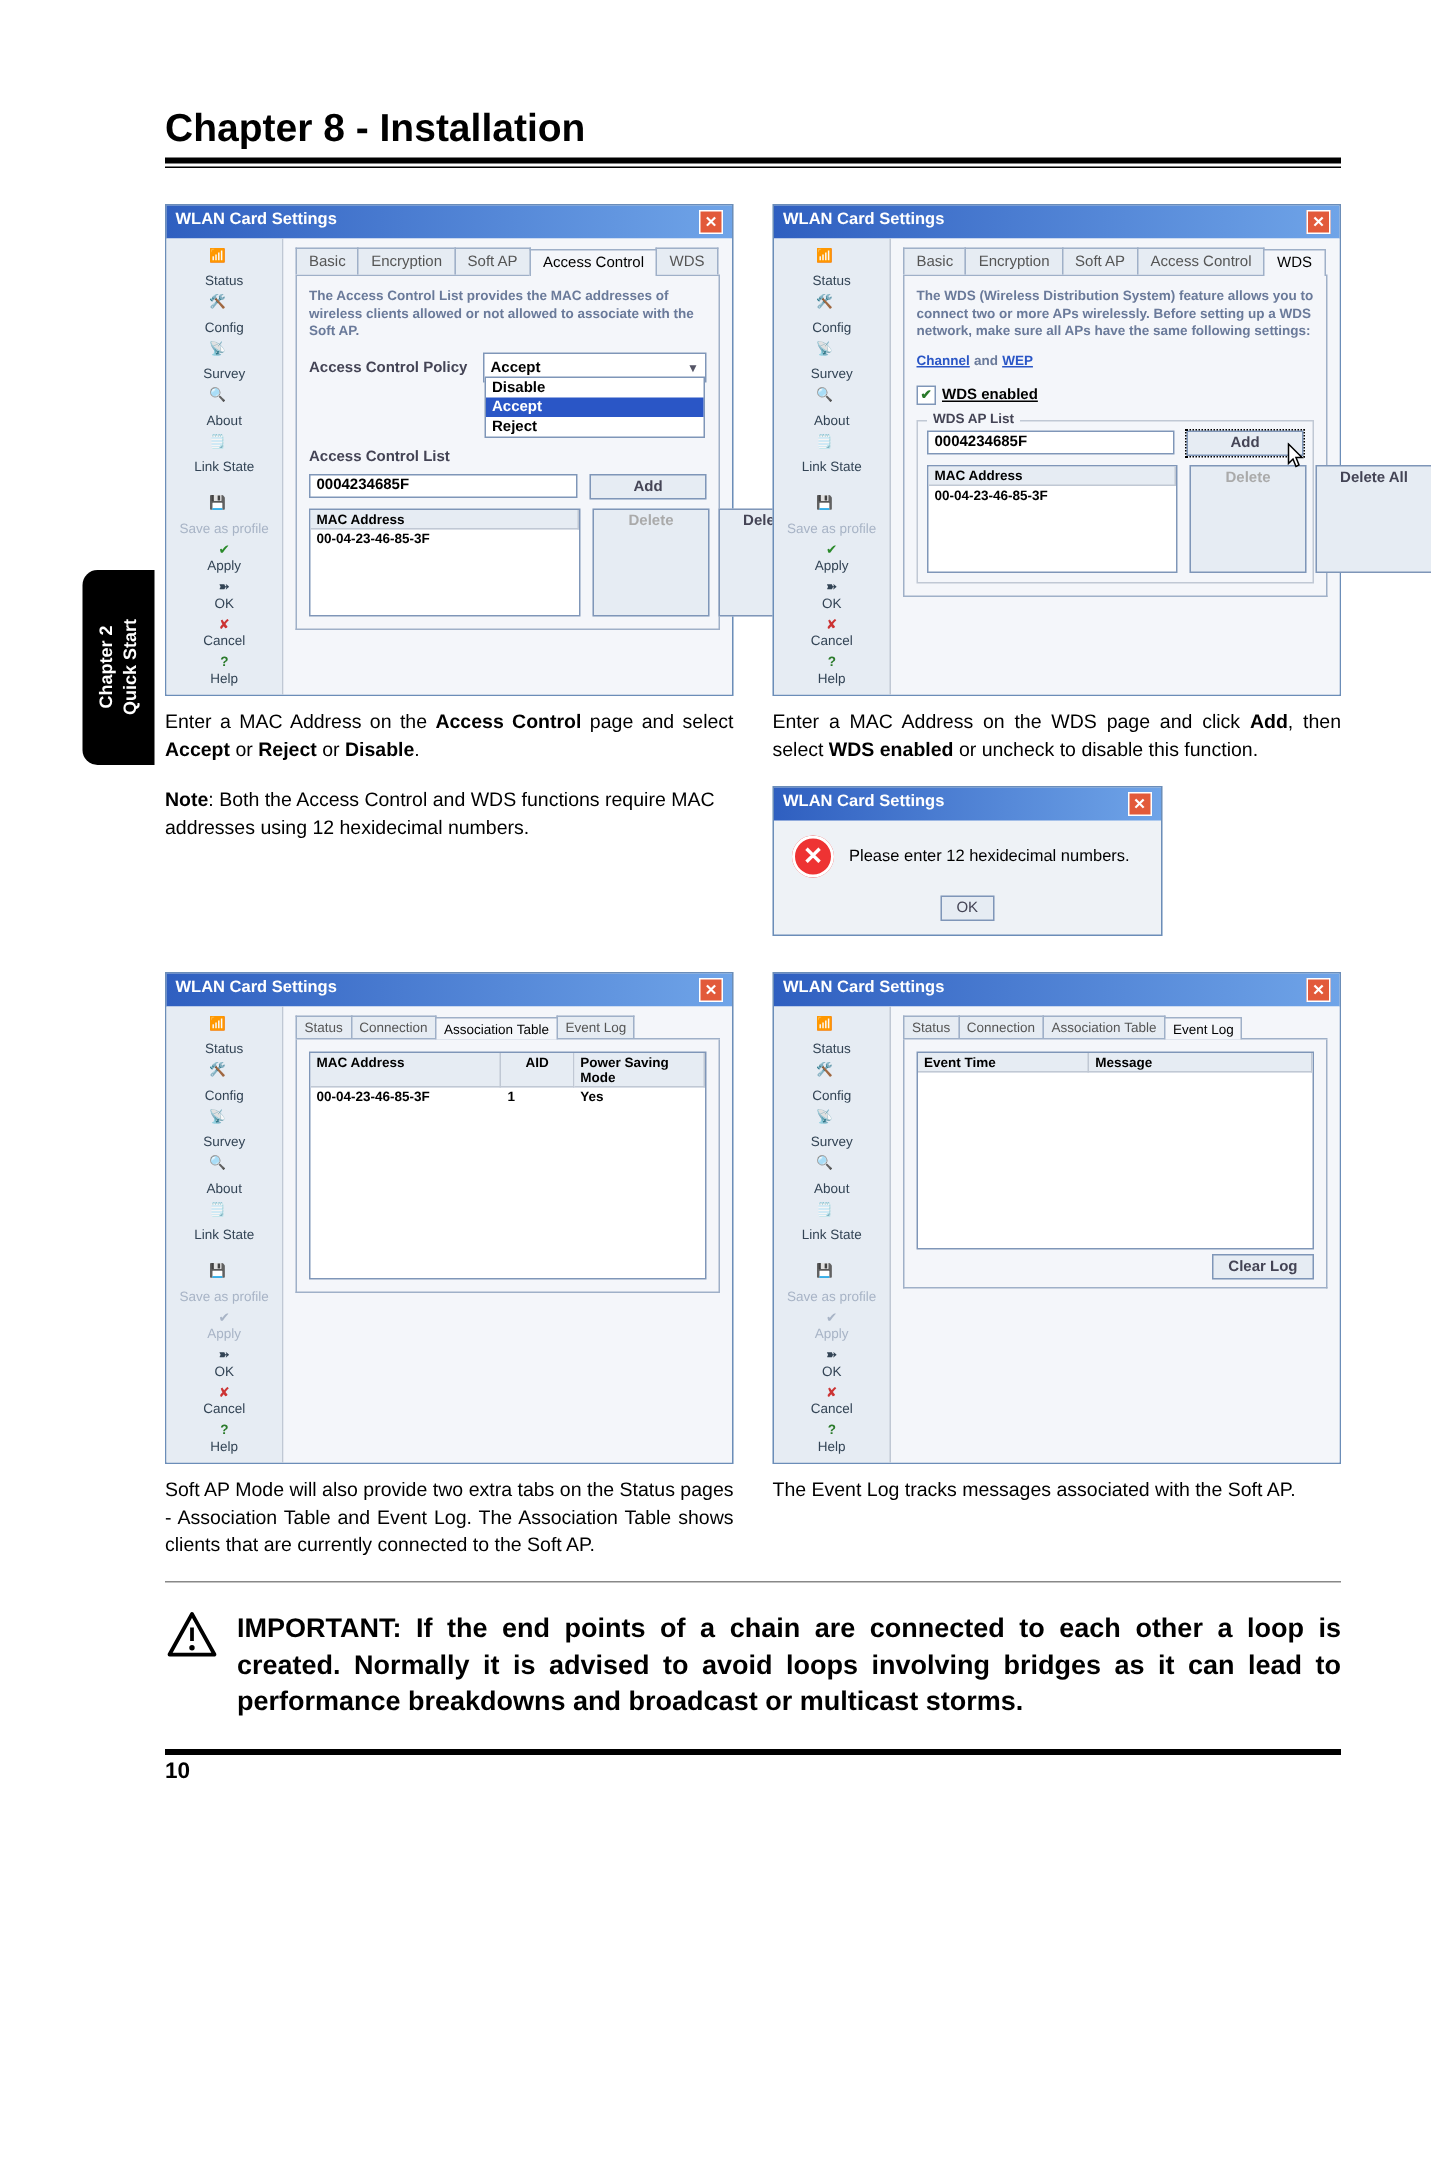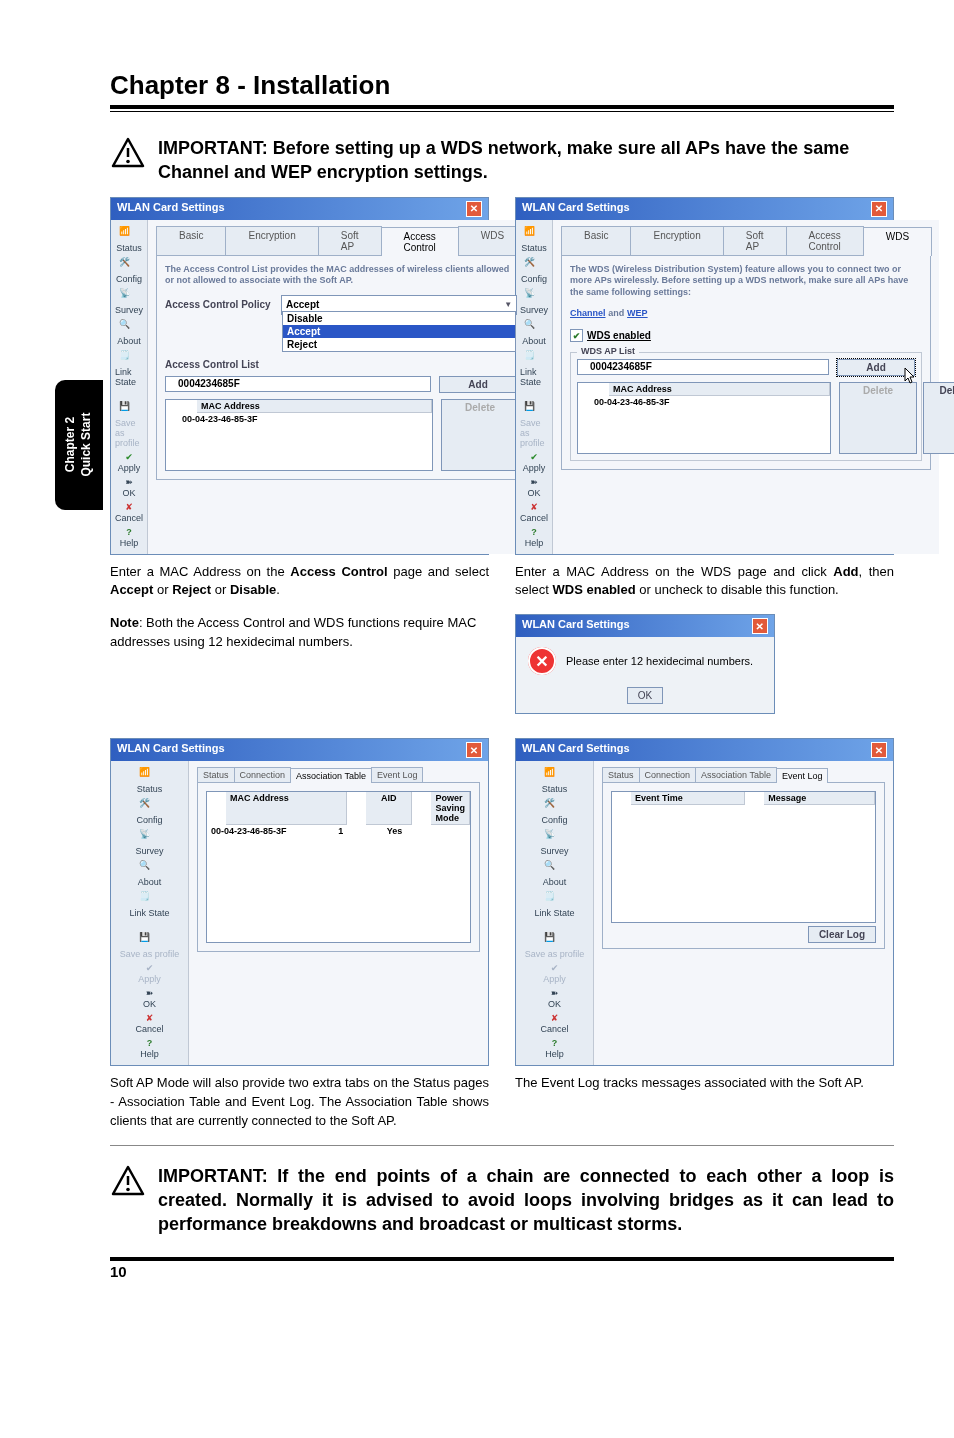--- a/index.html
+++ b/index.html
@@ -158,21 +158,21 @@
     flex: 1;
     padding: 6px 8px;
     background: #f4f6fa;
   }
   .tabs {
     display: flex;
     border-bottom: 1px solid #9fb0c8;
     font-size: 10px;
   }
   .tab {
-    padding: 3px 22px;
+    padding: 3px 8px;
     border: 1px solid #9fb0c8;
     border-bottom: none;
     margin-right: -1px;
     background: #e6ecf3;
     color: #555;
   }
   .tab.active {
     background: #f4f6fa;
     color: #000;
     position: relative;
@@ -273,21 +273,20 @@
   }
   .listbox-header, .listbox-row {
     display: flex;
   }
   .listbox-header span {
     border-right: 1px solid #c0c8d4;
     border-bottom: 1px solid #c0c8d4;
     padding: 1px 4px;
     background: #e6ecf3;
     font-size: 9px;
-    margin-left: 19px;
   }
   .listbox-row span {
     padding: 1px 4px;
     font-size: 9px;
     border-right: 1px solid transparent;
   }
   .group {
     border: 1px solid #c0c8d4;
     padding: 6px;
     margin-top: 6px;
@@ -373,21 +372,21 @@
     display: flex;
     flex-direction: row;
     gap: 6px;
     align-items: stretch;
     width: 76px;
   }
   .flex-between {
     display: flex;
     gap: 8px;
   }
-  .flex-between > :first-child { flex: 1; padding-left: 12px; }
+  .flex-between > :first-child { flex: 1; }
   .rel { position: relative; }
   .cursor-svg {
     position: absolute;
     pointer-events: none;
   }
   .tabs.small .tab { padding: 2px 5px; font-size: 9px; }
   .clear-btn-row { text-align: right; margin-top: 6px; }
 </style>
 </head>
 <body>
@@ -398,30 +397,20 @@
     <div class="side-tab-inner">
       <span>Chapter 2</span><br>
       <span>Quick Start</span>
     </div>
   </div>
 
   <h1 class="chapter-title">Chapter 8 - Installation</h1>
   <hr class="title-rule">
   <hr class="title-rule-thin">
 
-  <div class="notice">
-    <span class="notice-icon">
-      <svg width="36" height="36" viewBox="0 0 36 36">
-        <path d="M18 3 L33 30 H3 Z" fill="none" stroke="#000" stroke-width="2.5" stroke-linejoin="round"></path>
-        <line x1="18" y1="12" x2="18" y2="21" stroke="#000" stroke-width="2.5"></line>
-        <circle cx="18" cy="25.5" r="1.8" fill="#000"></circle>
-      </svg>
-    </span>
-    <div class="notice-text">IMPORTANT: Before setting up a WDS network, make sure all APs have the same Channel and WEP encryption settings.</div>
-  </div>
 
   <div class="row">
 
     <div class="col">
       <div class="dialog">
         <div class="dialog-titlebar">
           <span>WLAN Card Settings</span>
           <span class="close-x">✕</span>
         </div>
         <div class="dialog-body">

